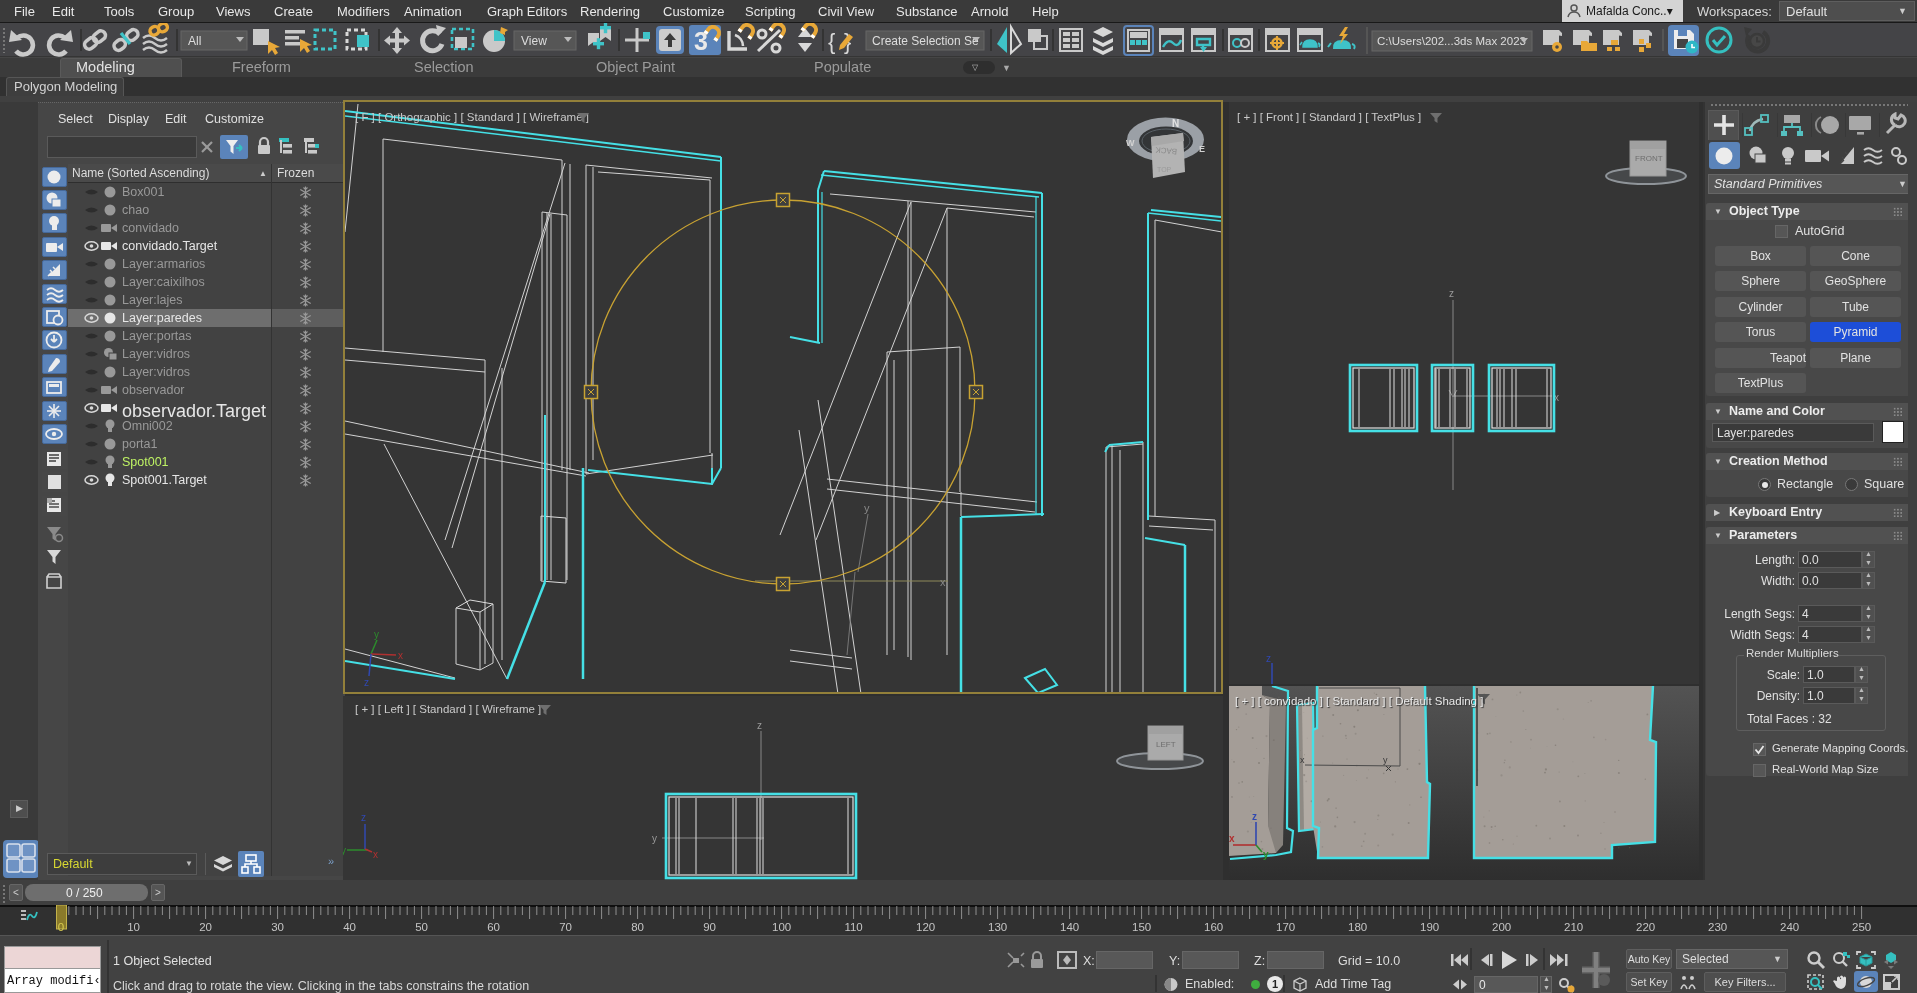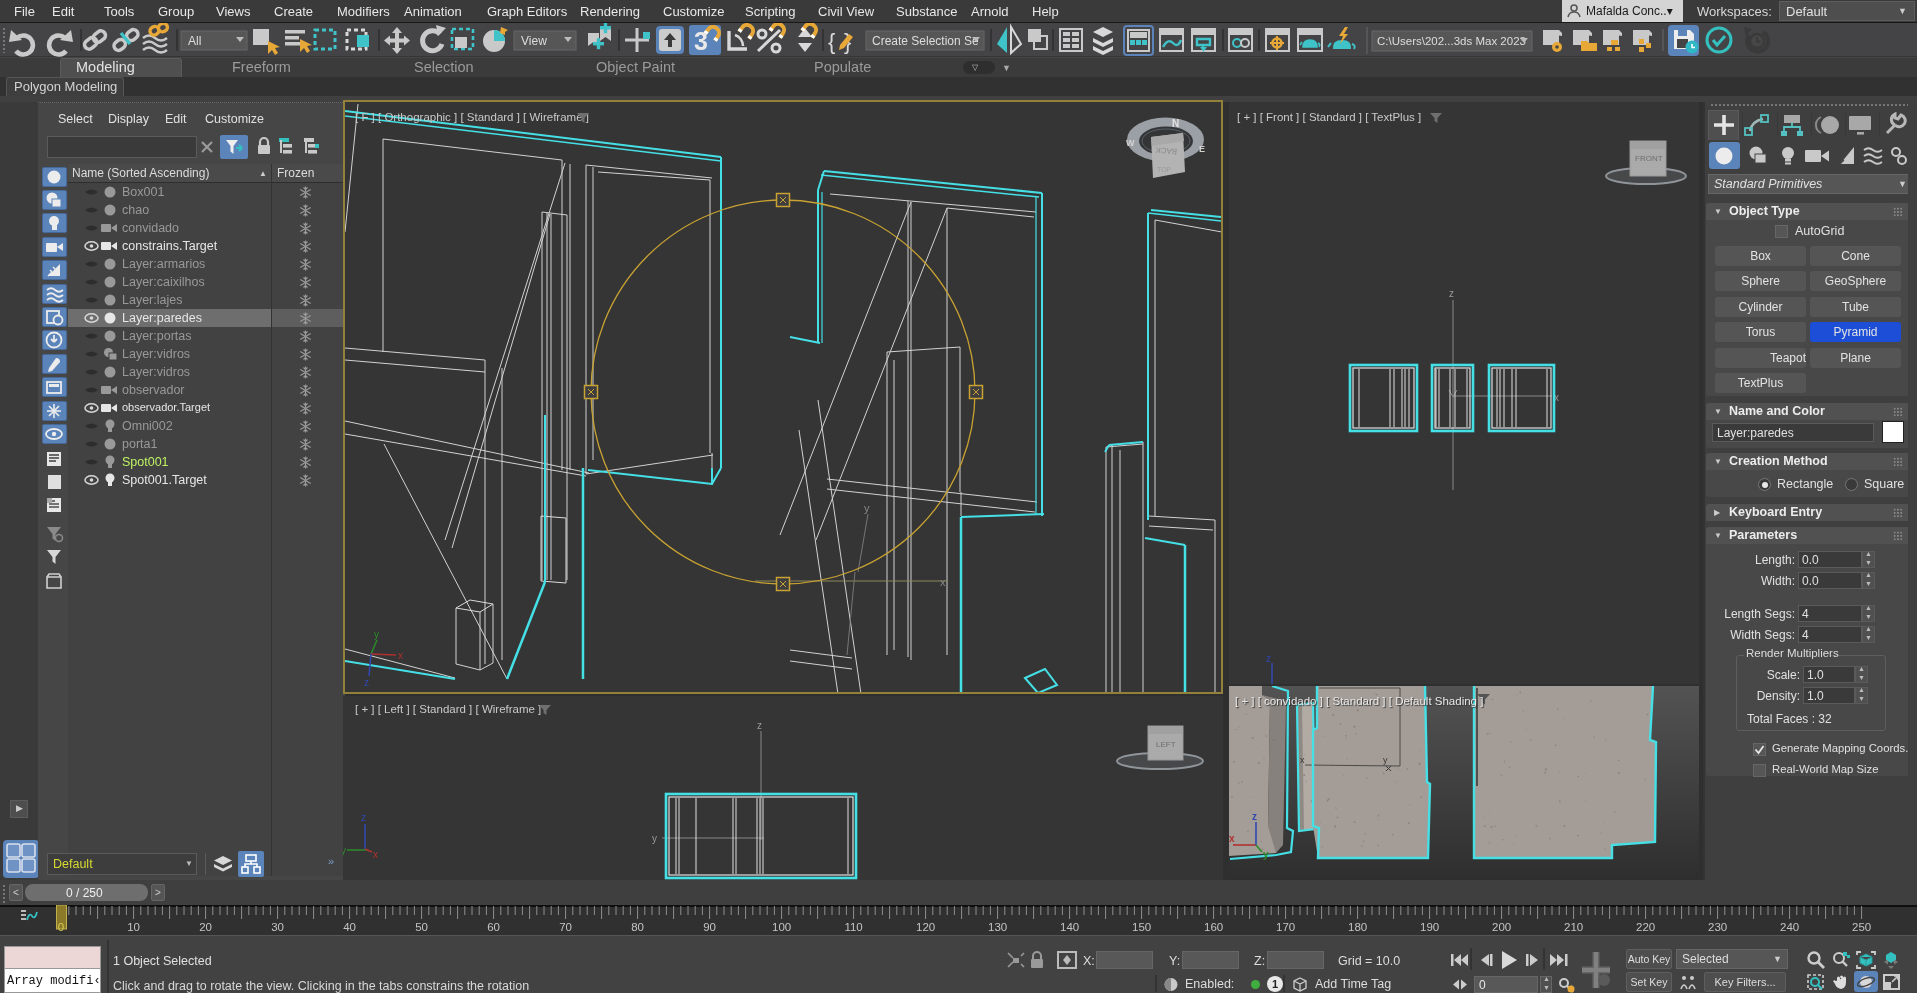--- a/index.html
+++ b/index.html
@@ -460,21 +460,21 @@
       </g>
     </svg>
     <svg class="abs" style="left:84px;top:240px" width="15" height="12" viewBox="0 0 15 12">
       <ellipse cx="7.5" cy="6" rx="6.5" ry="4.2" fill="none" stroke="#d8d8d8" stroke-width="1.5"></ellipse>
       <circle cx="7.5" cy="6" r="1.8" fill="#d8d8d8"></circle>
     </svg>
     <svg class="abs" style="left:100px;top:239px" width="18" height="14" viewBox="0 0 18 14">
       <rect x="1" y="3" width="10" height="8" rx="1" fill="#e6e6e6"></rect>
       <path d="M11,7 l6,-4 v8 z" fill="#e6e6e6"></path>
     </svg>
-    <div class="txt" style="left:122px;top:239px;font-size:12.5px;color:#e6e6e6;">constrains.Target</div>
+    <div class="txt" style="left:122px;top:239px;font-size:12.5px;color:#e6e6e6;">convidado.Target</div>
     <svg class="abs" style="left:299px;top:240px" width="13" height="13" viewBox="0 0 13 13">
       <g stroke="#9a9a9a" stroke-width="1.2">
         <line x1="6.5" y1="0.5" x2="6.5" y2="12.5"></line>
         <line x1="1.3" y1="3.5" x2="11.7" y2="9.5"></line>
         <line x1="11.7" y1="3.5" x2="1.3" y2="9.5"></line>
         <path d="M4.5,1.5 L6.5,3.5 L8.5,1.5 M4.5,11.5 L6.5,9.5 L8.5,11.5" fill="none"></path>
       </g>
     </svg>
     <svg class="abs" style="left:84px;top:258px" width="15" height="12" viewBox="0 0 15 12">
       <path d="M1,6 Q7.5,1 14,6 Q7.5,11 1,6 Z" fill="#2d2d2d"></path>
@@ -602,21 +602,21 @@
       </g>
     </svg>
     <svg class="abs" style="left:84px;top:402px" width="15" height="12" viewBox="0 0 15 12">
       <ellipse cx="7.5" cy="6" rx="6.5" ry="4.2" fill="none" stroke="#d8d8d8" stroke-width="1.5"></ellipse>
       <circle cx="7.5" cy="6" r="1.8" fill="#d8d8d8"></circle>
     </svg>
     <svg class="abs" style="left:100px;top:401px" width="18" height="14" viewBox="0 0 18 14">
       <rect x="1" y="3" width="10" height="8" rx="1" fill="#e6e6e6"></rect>
       <path d="M11,7 l6,-4 v8 z" fill="#e6e6e6"></path>
     </svg>
-    <div class="txt" style="left:122px;top:401px;font-size:11px;color:#e6e6e6;">observador.Target</div>
+    <div class="txt" style="left:122px;top:401px;font-size:18px;color:#e6e6e6;">observador.Target</div>
     <svg class="abs" style="left:299px;top:402px" width="13" height="13" viewBox="0 0 13 13">
       <g stroke="#9a9a9a" stroke-width="1.2">
         <line x1="6.5" y1="0.5" x2="6.5" y2="12.5"></line>
         <line x1="1.3" y1="3.5" x2="11.7" y2="9.5"></line>
         <line x1="11.7" y1="3.5" x2="1.3" y2="9.5"></line>
         <path d="M4.5,1.5 L6.5,3.5 L8.5,1.5 M4.5,11.5 L6.5,9.5 L8.5,11.5" fill="none"></path>
       </g>
     </svg>
     <svg class="abs" style="left:84px;top:420px" width="15" height="12" viewBox="0 0 15 12">
       <path d="M1,6 Q7.5,1 14,6 Q7.5,11 1,6 Z" fill="#2d2d2d"></path>

